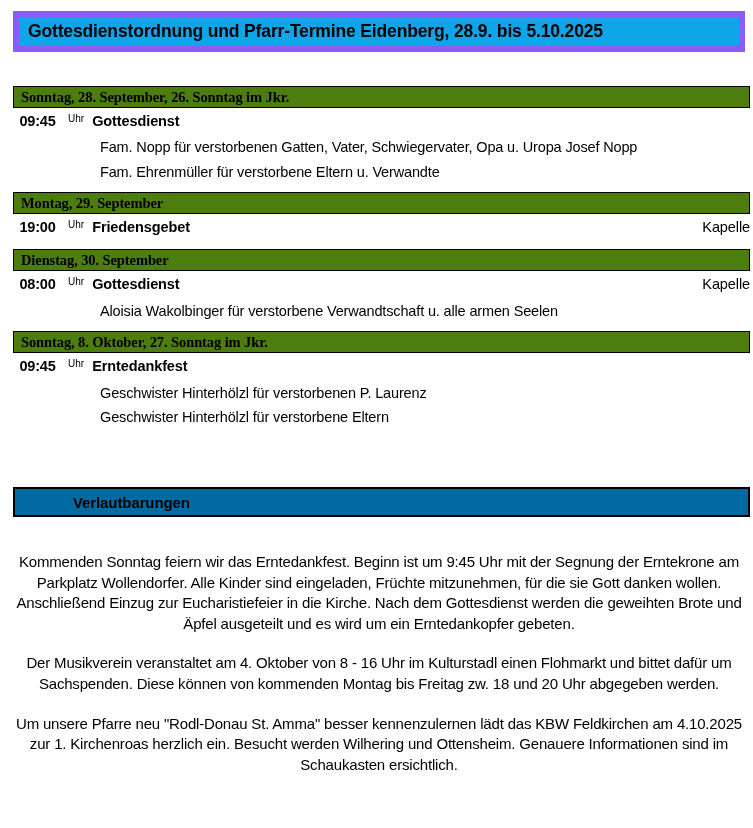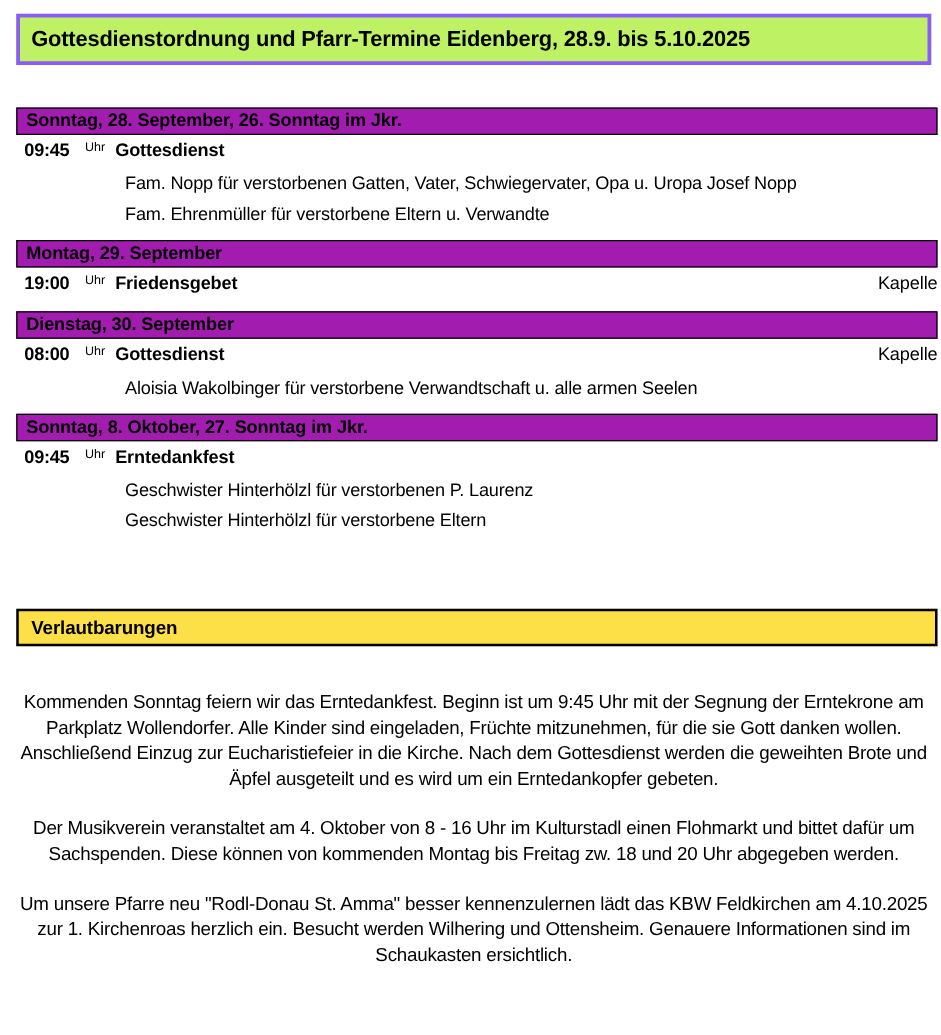--- a/index.html
+++ b/index.html
@@ -24,22 +24,22 @@
   }
 
   
   .title-bar {
     position: absolute;
     left: 13px;
     top: 11px;
     width: 732px;
     height: 41px;
     box-sizing: border-box;
-    background: #bef264;
-    border: 3px solid #8b5cf6;
+    background: #0ea5e9;
+    border: 6px solid #8b5cf6;
     display: flex;
     align-items: center;
   }
   .title-text {
     font-size: 17.5px;
     font-weight: bold;
     letter-spacing: -0.15px;
     padding-left: 9px;
     white-space: nowrap;
   }
@@ -48,26 +48,27 @@
   .schedule {
     position: absolute;
     left: 0;
     top: 86px;
     width: 753px;
   }
 
   .day-header {
     box-sizing: border-box;
     margin: 0 3px 0 13px;
-    background: #a21caf;
+    background: #4d7c0f;
     border: 1.5px solid #000000;
     height: 22px;
     display: flex;
     align-items: center;
     padding-left: 7px;
+    font-family: Liberation Serif, serif;
   }
   .day-header-text {
     font-size: 14.5px;
     font-weight: bold;
     letter-spacing: -0.1px;
     white-space: nowrap;
   }
 
   .service {
     margin-top: 5px;
@@ -124,24 +125,25 @@
   }
 
   
   .announce-bar {
     position: absolute;
     left: 13px;
     top: 487px;
     width: 737px;
     height: 30px;
     box-sizing: border-box;
-    background: #fde047;
+    background: #0369a1;
     border: 2px solid #000000;
     display: flex;
     align-items: center;
+    padding-left: 48px;
   }
   .announce-bar-text {
     font-size: 15px;
     font-weight: bold;
     letter-spacing: -0.1px;
     padding-left: 10px;
   }
 
   .announcements {
     position: absolute;

